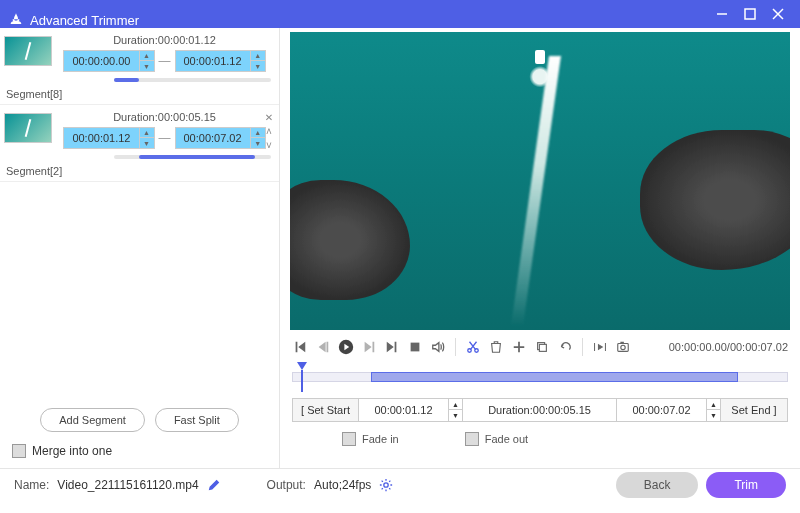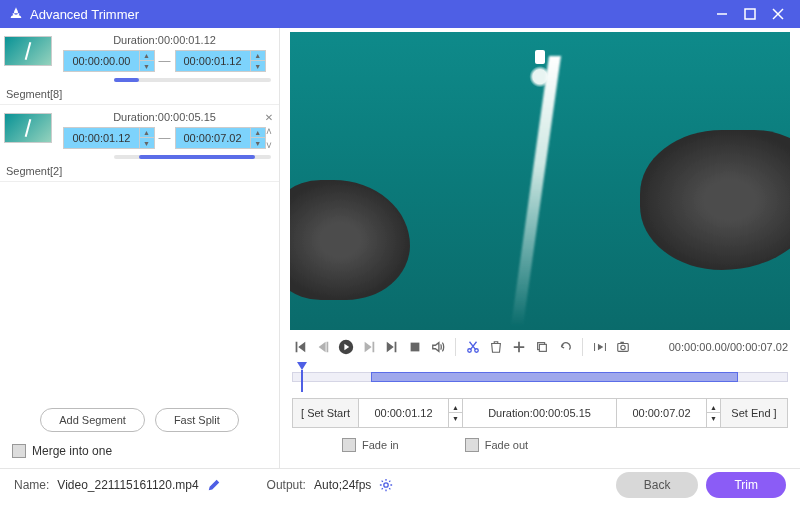--- a/index.html
+++ b/index.html
@@ -1,18 +1,18 @@
 <!DOCTYPE html>
 <html><head>
 <meta charset="utf-8">
 <style>
 * { margin:0; padding:0; box-sizing:border-box; font-family:"Segoe UI",Arial,sans-serif; }
 body { width:800px; height:513px; background:#fff; overflow:hidden; font-size:12px; color:#333; }
 
-.titlebar { height:28px; background:#4e5fe5; color:#fff; display:flex; align-items:center; padding:0 8px; }
+.titlebar { height:28px; background:#4e5fe5; color:#fff; display:flex; align-items:flex-end; padding:0 8px; }
 .titlebar .logo { width:16px; height:16px; margin-right:6px; }
 .titlebar .title { flex:1; font-size:13px; }
 .titlebar .winbtn { width:28px; height:28px; display:flex; align-items:center; justify-content:center; cursor:pointer; }
 .titlebar .winbtn svg { width:12px; height:12px; stroke:#fff; fill:none; stroke-width:1.5; }
 
 .main { display:flex; height:440px; }
 
 .left { width:280px; border-right:1px solid #e5e5e5; display:flex; flex-direction:column; }
 .segments { flex:1; overflow:auto; }
 .segment { border-bottom:1px solid #eee; padding:6px 8px 6px 4px; position:relative; }
@@ -57,21 +57,21 @@
 .ibtn svg { width:14px; height:14px; fill:#666; }
 .ibtn.play svg { width:20px; height:20px; }
 .controls .time { margin-left:auto; font-size:11px; color:#555; }
 
 .timeline { height:24px; margin:0 2px 10px; position:relative; }
 .timeline .track { position:absolute; top:8px; left:0; right:0; height:10px; background:#efeff7; border:1px solid #d5d5e5; }
 .timeline .sel { position:absolute; top:8px; height:10px; background:#9fa8ec; border:1px solid #5b6de8; }
 .timeline .playhead { position:absolute; top:-2px; width:0; height:0; border-left:5px solid transparent; border-right:5px solid transparent; border-top:8px solid #4e5fe5;}
 .timeline .playhead::after{content:"";position:absolute;left:-1px;top:0;width:2px;height:22px;background:#4e5fe5;}
 
-.setrow { display:flex; align-items:center; gap:0; margin:0 2px 10px; border:1px solid #ccc; height:30px; font-size:11px;}
+.setrow { display:flex; align-items:center; gap:0; margin:0 2px 10px; border:1px solid #ccc; height:24px; font-size:11px;}
 .setrow > div { border-right:1px solid #ccc; height:100%; display:flex; align-items:center; justify-content:center; padding:0 6px;}
 .setrow > div:last-child { border-right:none; }
 .setrow .btn { background:#f5f5f5; cursor:pointer; min-width:66px;}
 .setrow .tval { min-width:90px; }
 .setrow .dur { flex:1; }
 .setrow .spin2 { flex-direction:column; padding:0; width:14px;}
 .setrow .spin2 span{font-size:7px;height:11px;display:flex;align-items:center;justify-content:center;cursor:pointer;width:100%;}
 .setrow .spin2 span:first-child{border-bottom:1px solid #ccc;}
 
 .faderow { display:flex; align-items:center; gap:18px; padding:0 4px; }

